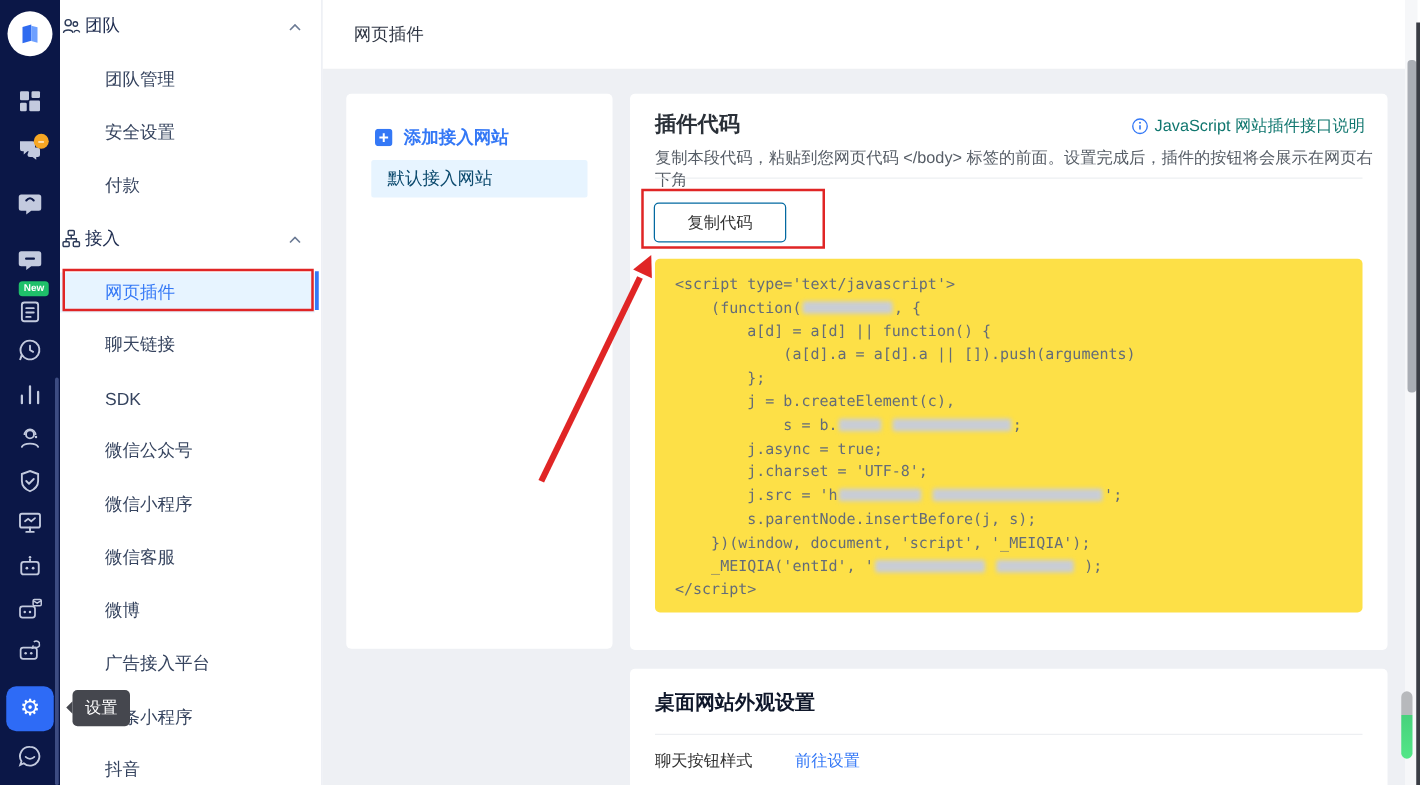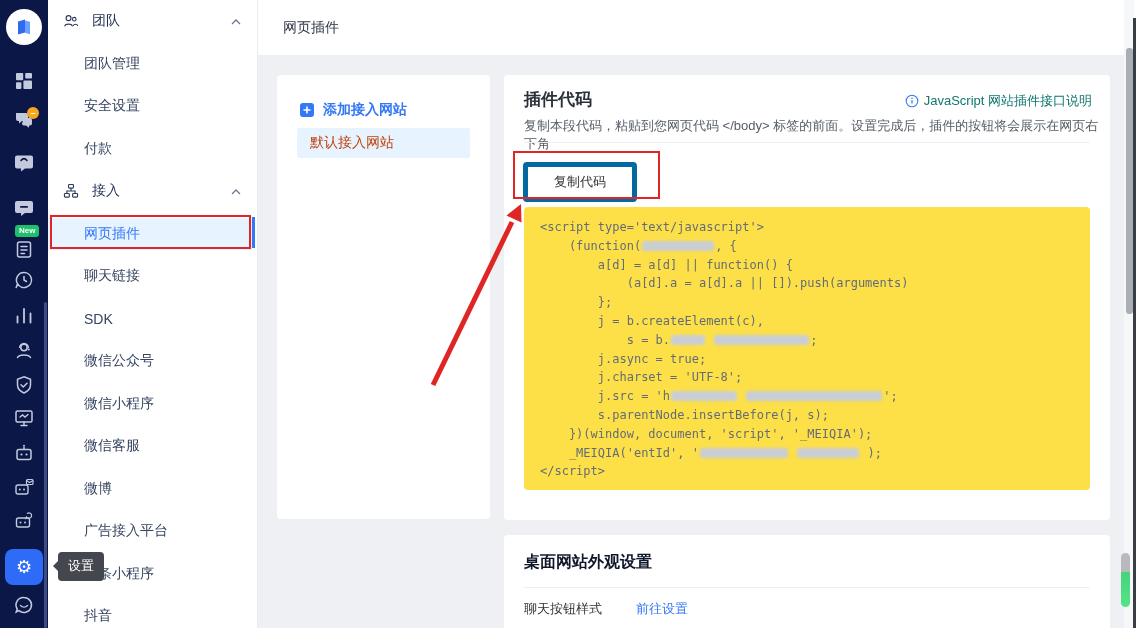--- a/index.html
+++ b/index.html
@@ -19,49 +19,49 @@
              color:#fff;font-size:9px;font-weight:bold;display:flex;align-items:center;justify-content:center;z-index:6}
   .badge-new{position:absolute;left:15px;background:#1fc06a;color:#fff;font-size:8px;font-weight:bold;
              padding:2px 4px;border-radius:3px;line-height:1;z-index:6}
   .rail-scroll{position:absolute;right:1px;top:302px;width:3px;height:326px;background:#3d4c82;border-radius:2px;cursor:pointer}
 
   
   .sidebar{position:absolute;left:48px;top:0;width:210px;height:628px;background:#fff;
            border-right:1px solid #e9ecf2;box-sizing:border-box;z-index:4}
   .srow{height:42.5px;display:flex;align-items:center;position:relative;font-size:14px;cursor:pointer}
   .srow span{position:relative}
-  .srow.group{padding-left:14px;gap:12px;color:#1e2c4f;font-weight:500}
+  .srow.group{gap:2px;color:#1e2c4f;font-weight:500}
   .srow.item{padding-left:36px;color:#36445f}
   .srow .chev{position:absolute;right:16px;top:19px}
   .srow.selected{color:#3478f6}
   .srow.selected::before{content:"";position:absolute;left:0;right:5px;top:5px;bottom:5px;background:#e7f4ff}
   .sel-bar{position:absolute;right:2px;top:217px;width:3px;height:31px;background:#3478f6;z-index:5}
 
   
   .topbar{position:absolute;left:258px;top:0;width:878px;height:56px;background:#fff;
           border-bottom:1px solid #eef0f3;display:flex;align-items:center;padding-left:25px;
           box-sizing:border-box;font-size:14px;color:#2f3644;z-index:2}
 
   
   .content{position:absolute;left:258px;top:56px;width:878px;height:572px;background:#eef0f4;overflow:hidden;z-index:1}
   .panel{position:absolute;background:#fff;border-radius:4px}
   .site-panel{left:19px;top:19px;width:213px;height:444px}
   .add-row{position:absolute;left:23px;top:26px;display:flex;align-items:center;gap:9px;cursor:pointer}
   .add-row .lbl{font-size:14px;font-weight:bold;color:#3478f6}
   .site-item{position:absolute;left:20px;top:53px;width:173px;height:30px;background:#e7f4ff;border-radius:2px;
-             display:flex;align-items:center;padding-left:13px;box-sizing:border-box;font-size:14px;color:#c2410c;cursor:pointer}
+             display:flex;align-items:center;padding-left:13px;box-sizing:border-box;font-size:14px;color:#0c4a6e;cursor:pointer}
 
   .plugin-panel{left:246px;top:19px;width:606px;height:445px}
   .pp-title{position:absolute;left:20px;top:13px;font-size:17px;font-weight:600;color:#2a3038}
   .pp-link{position:absolute;right:18px;top:17px;display:flex;align-items:center;gap:5px;
            color:#0f766e;font-size:13px;cursor:pointer}
   .pp-desc{position:absolute;left:20px;top:42px;font-size:13px;color:#565d66}
   .pp-div{position:absolute;left:20px;right:20px;top:67px;height:1px;background:#edeff2}
   .copy-btn{position:absolute;left:19px;top:87px;width:104px;height:30px;background:#fff;
-            border:5px solid #0369a1;border-radius:4px;font-size:13px;color:#333;
+            border:1px solid #0369a1;border-radius:4px;font-size:13px;color:#333;
             display:flex;align-items:center;justify-content:center;cursor:pointer}
   .code-block{position:absolute;left:20px;top:132px;width:566px;height:283px;background:#fde047;border-radius:4px;
               box-sizing:border-box;padding:11px 16px;font-family:"DejaVu Sans Mono",monospace;
               font-size:12px;line-height:18.8px;color:#646c78;overflow:hidden}
   .code-line{white-space:pre}
   .blur{display:inline-block;height:10px;border-radius:2px;background:#c9cdd5;filter:blur(1.5px);
         vertical-align:baseline;margin:0 1px;transform:translateY(1px)}
 
   .appearance-panel{left:246px;top:479px;width:606px;height:130px}
   .ap-title{position:absolute;left:20px;top:17px;font-size:16px;font-weight:600;color:#0f172a}

